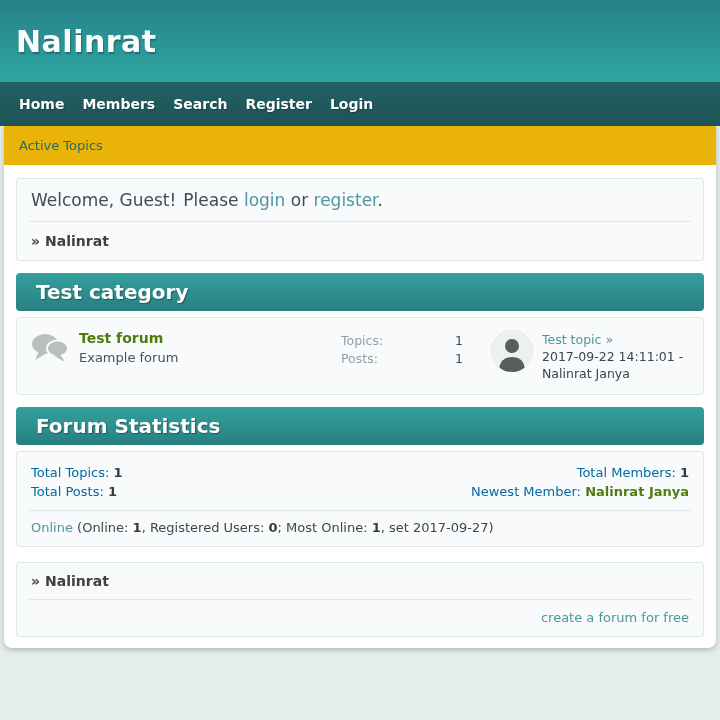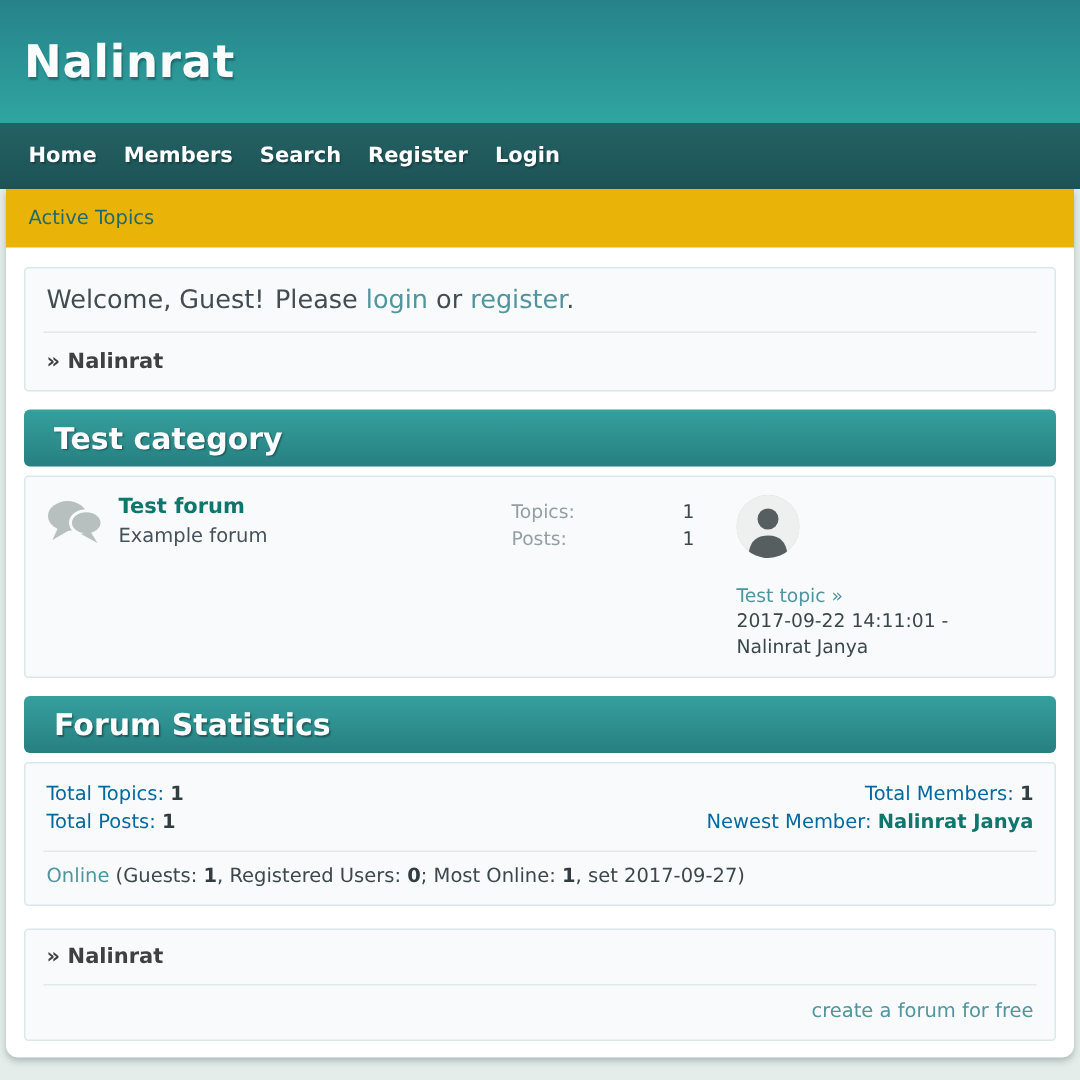--- a/index.html
+++ b/index.html
@@ -59,21 +59,21 @@
     background: #f8fafb;
     border: 1px solid #dae8e9;
     border-radius: 3px;
   }
   .rowpad { padding: 11px 14px; }
   .divider { border-top: 1px solid #dfe9ea; margin: 0 12px; }
 
   .welcome-row { font-size: 17px; color: #414d52; }
   .sp-please { margin-left: 7px; }
   a.link { color: #4f96a0; }
-  a.link-bold { color: #0f766e; font-weight: bold; }
+  a.link-bold { color: #4d7c0f; font-weight: bold; }
   .crumb { font-weight: bold; color: #404040; font-size: 14px; }
   .crumb .crumb-name { margin-left: 5px; cursor: pointer; }
 
   .section-header {
     margin: 12px 0 6px;
     background: linear-gradient(180deg, #35a09e 0%, #277f80 100%);
     border-radius: 4px;
     padding: 7px 20px;
     color: #ffffff; font-weight: bold; font-size: 20px;
     text-shadow: 1px 1px 1px rgba(0,0,0,0.35);
@@ -82,21 +82,21 @@
   
   .forum-row { display: flex; align-items: flex-start; padding: 12px 14px; }
   .forum-main { flex: 1; display: flex; gap: 10px; }
   .forum-icon { margin-top: 2px; }
   .forum-name { font-size: 14px; display: inline-block; }
   .forum-desc { font-size: 13px; color: #46525a; margin-top: 4px; }
   .forum-counts { width: 122px; margin-right: 28px; margin-top: 2px; font-size: 12.5px; }
   .count-line { display: flex; justify-content: space-between; line-height: 18px; }
   .count-label { color: #93a0a3; }
   .count-value { color: #3c484d; }
-  .last-post { width: 198px; display: flex; gap: 15px; flex-direction: column; }
+  .last-post { width: 198px; display: flex; gap: 9px; }
   .avatar {
     width: 42px; height: 42px; border-radius: 50%;
     background: #eef0f0; overflow: hidden; flex: 0 0 42px;
     box-shadow: inset 0 0 0 1px rgba(160,170,170,0.35);
     cursor: pointer;
   }
   .last-info { font-size: 12.5px; line-height: 17px; padding-top: 1px; }
   .last-line { color: #3a474c; }
 
   
@@ -211,21 +211,21 @@
             </div>
             <div>
               <span class="stat-label">Newest Member:</span>
               <a class="link-bold">Nalinrat Janya</a>
             </div>
           </div>
         </div>
         <div class="divider"></div>
         <div class="online-row">
           <a class="link">Online</a>
-          <span>(Guests: </span><b class="val">1</b><span>, Registered Users: </span><b class="val">0</b><span>; Most Online: </span><b class="val">1</b><span>, set 2017-09-27)</span>
+          <span>(Online: </span><b class="val">1</b><span>, Registered Users: </span><b class="val">0</b><span>; Most Online: </span><b class="val">1</b><span>, set 2017-09-27)</span>
         </div>
       </section>
 
       <section class="panel footer-panel">
         <div class="crumb-row crumb">
           <span>»</span><span class="crumb-name">Nalinrat</span>
         </div>
         <div class="divider"></div>
         <div class="create-row">
           <a class="link">create a forum for free</a>

